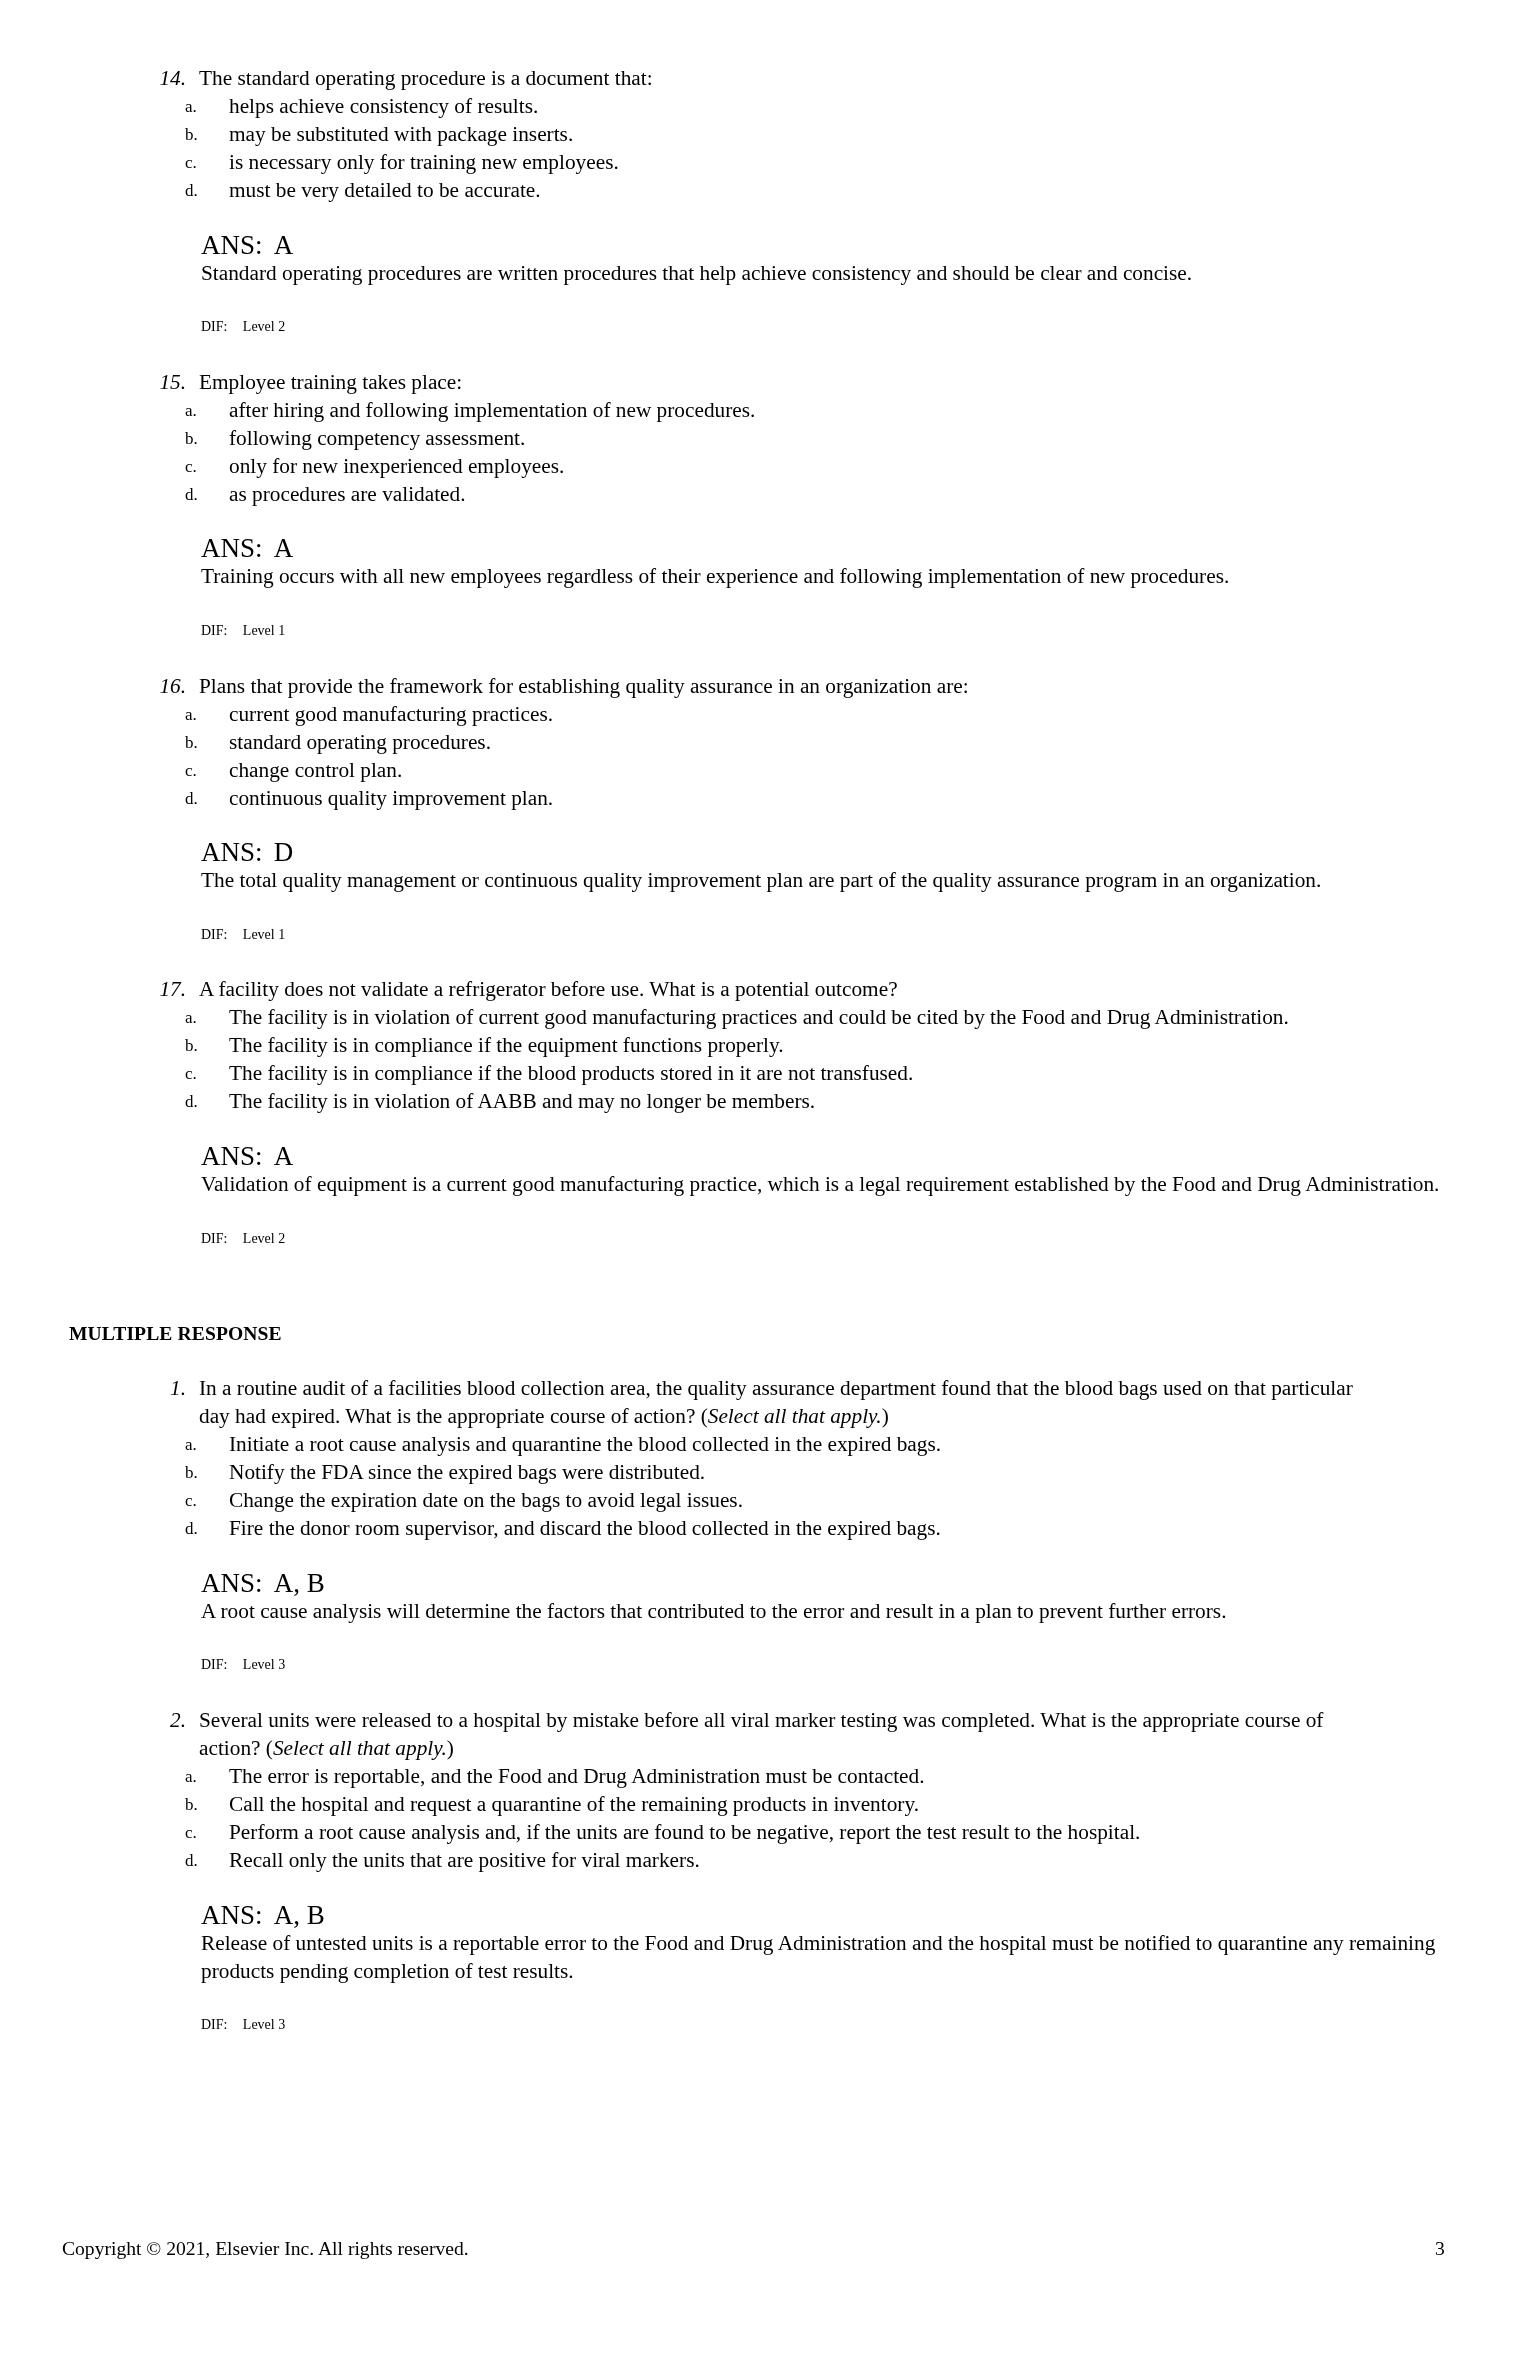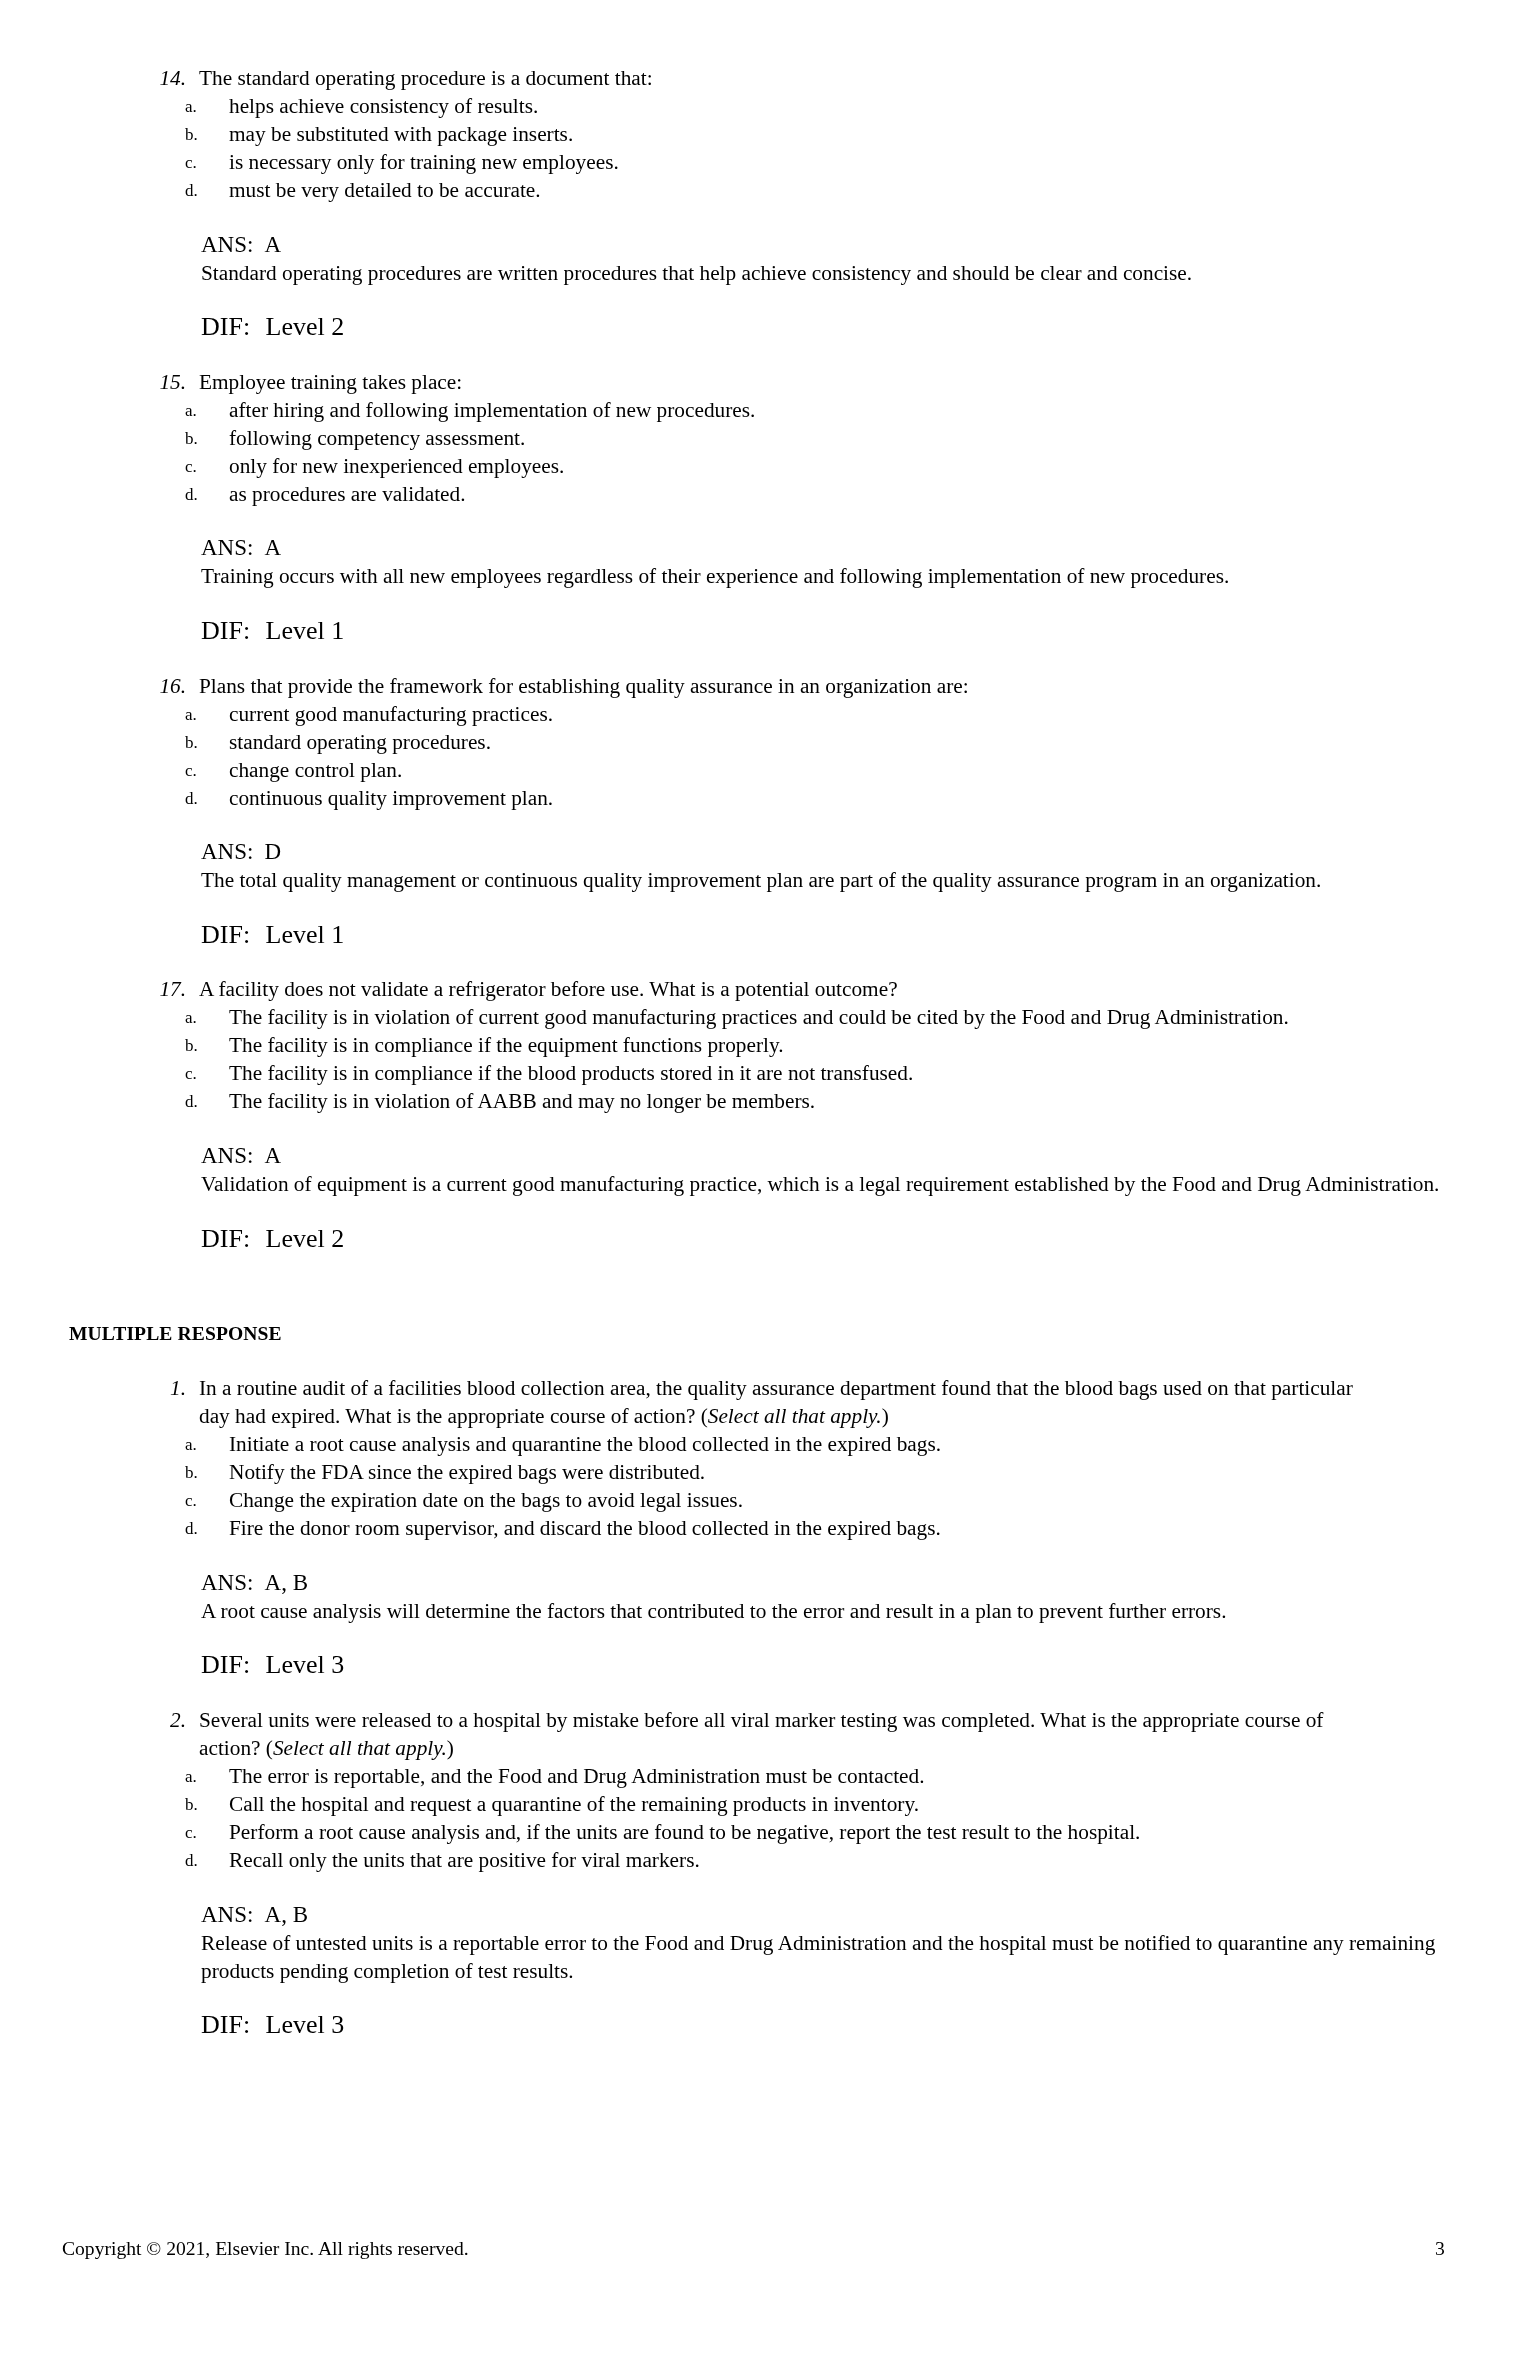--- a/index.html
+++ b/index.html
@@ -72,40 +72,40 @@
     width: 24px;
     text-align: left;
     font-size: 17px;
     line-height: 25px;
   }
 
   
   .ansline {
     padding-left: 201px;
     padding-right: 168px;
-    font-size: 23px;
+    font-size: 27px;
     line-height: 28px;
   }
   .ansline .lbl {
     display: inline-block;
     min-width: 0;
   }
   .ansline .val {
     padding-left: 11.2px;
   }
   .rationale {
     padding-left: 201px;
     padding-right: 68px;
     font-size: 21.3px;
     line-height: 28px;
   }
   .difline {
     padding-left: 201px;
     padding-right: 168px;
-    font-size: 26px;
+    font-size: 14px;
     line-height: 28px;
   }
   .difline .val {
     padding-left: 15.4px;
   }
 
   
   .gap-ans  { height: 26.6px; }
   .gap-dif  { height: 26.6px; }
   .gap-q    { height: 26.6px; }

